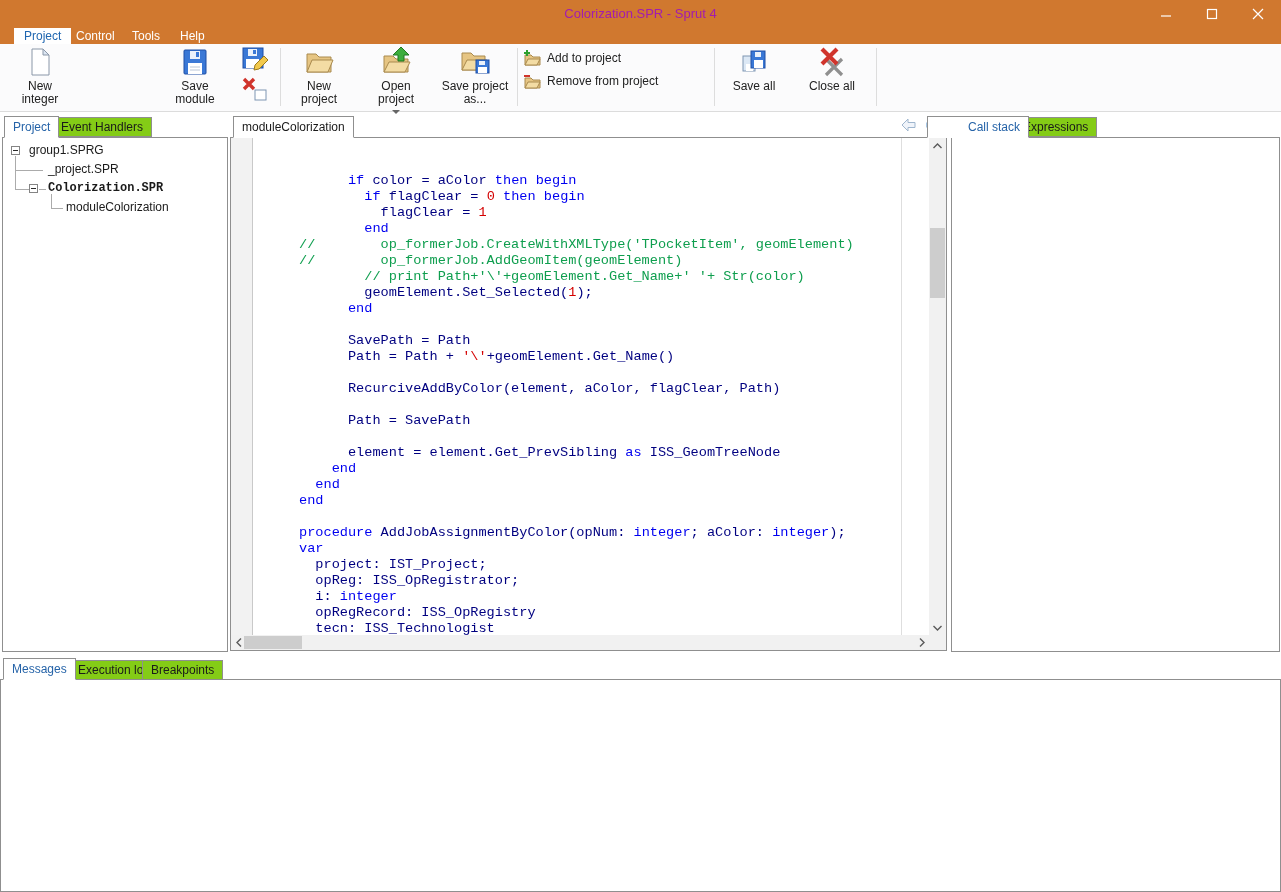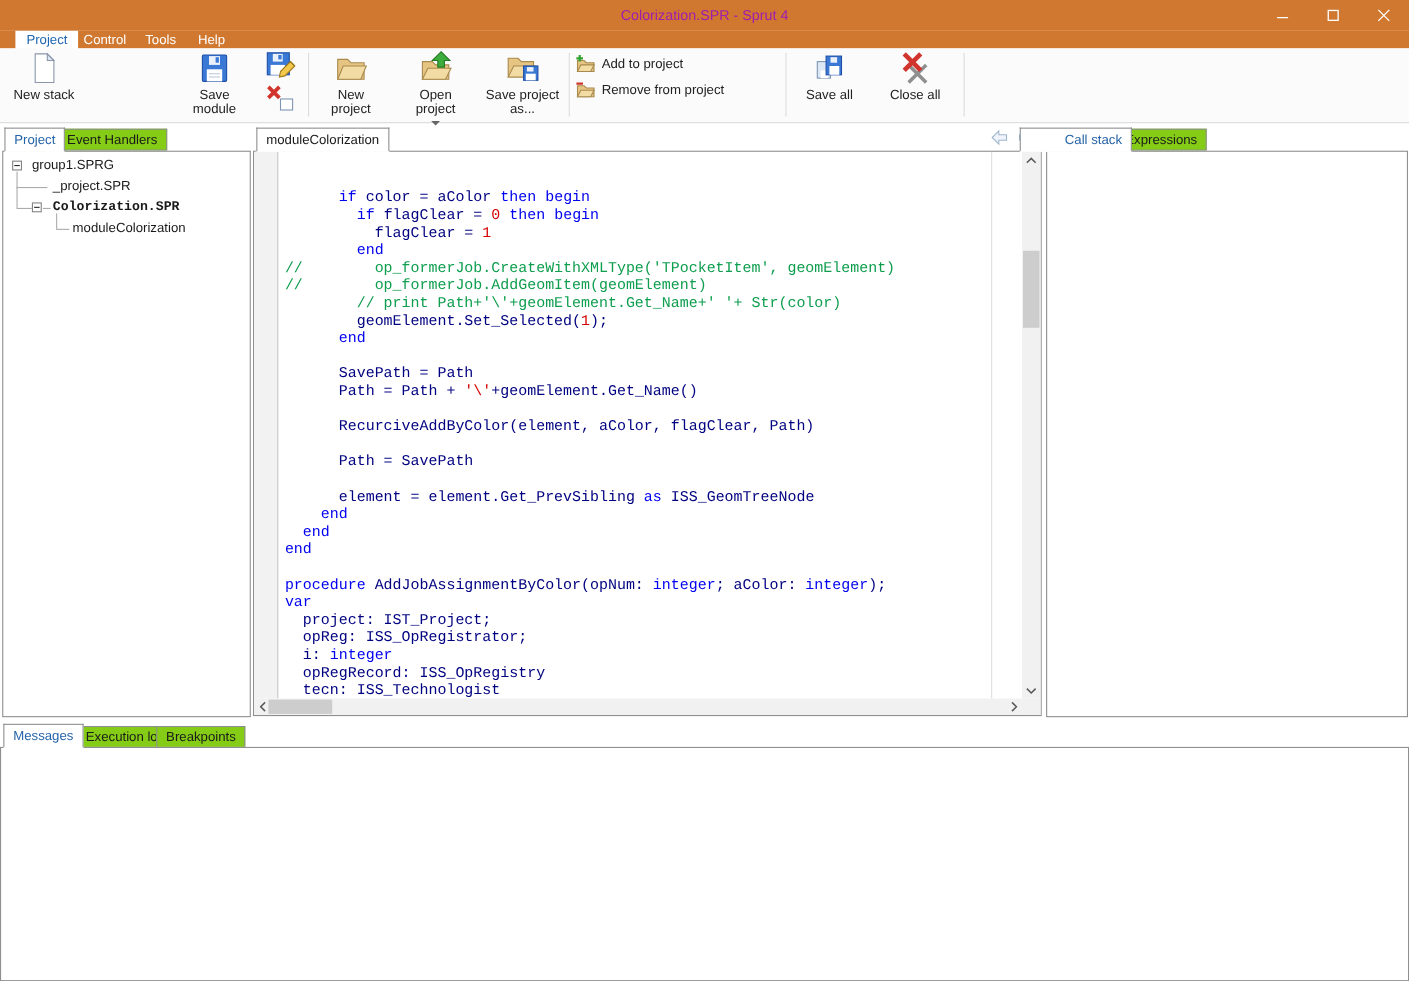--- a/index.html
+++ b/index.html
@@ -106,21 +106,21 @@
   .margin-line { position:absolute; left:670px; top:0; width:1px; height:497px; background:#DEDEDE; }
   .code-area {
     position:absolute; left:23px; top:0; width:675px; height:497px;
     overflow:hidden;
   }
   .code-pre {
     position:absolute; left:5px; top:3px;
     font-family:"Liberation Mono", monospace;
     font-size:13.6px; line-height:16px; white-space:pre;
   }
-  .cl { height:16px; white-space:pre; }
+  .cl { height:16px; white-space:pre;margin-left:40px; }
   .t-k { color:#0000F0; }
   .t-i { color:#000080; }
   .t-n { color:#D40000; }
   .t-s { color:#D40000; }
   .t-c { color:#0E9E4E; }
 
   .vscroll {
     position:absolute; left:698px; top:0; width:17px; height:497px; background:#F1F1F1;
   }
   .vscroll .thumb { position:absolute; left:1px; top:90px; width:15px; height:70px; background:#CDCDCD; }
@@ -165,21 +165,21 @@
   <div class="menu-item" style="left:170px;">Help</div>
 </div>
 
 <div class="abs ribbon">
 
   <div class="tbtn" style="left:8px; width:64px;">
     <svg width="32" height="32" viewBox="0 0 32 32">
       <path d="M8 3h11l6 6v20H8z" fill="#FFFFFF" stroke="#8A97A8"></path>
       <path d="M19 3l6 6h-6z" fill="#DCE6F2" stroke="#8A97A8"></path>
     </svg>
-    <span class="lbl">New stack</span>
+    <span class="lbl">New integer</span>
   </div>
 
 
   <div class="tbtn" style="left:161px; width:68px;">
     <svg width="32" height="32" viewBox="0 0 32 32">
       <rect x="5" y="4" width="22" height="24" rx="1" fill="#3A78D6" stroke="#1E4FA5"></rect>
       <rect x="11" y="5" width="10" height="8" fill="#EAF1FB"></rect>
       <rect x="17" y="6" width="3" height="5" fill="#3A78D6"></rect>
       <rect x="9" y="17" width="14" height="11" fill="#FFFFFF"></rect>
       <line x1="11" y1="21" x2="21" y2="21" stroke="#B9C6D8"></line>

